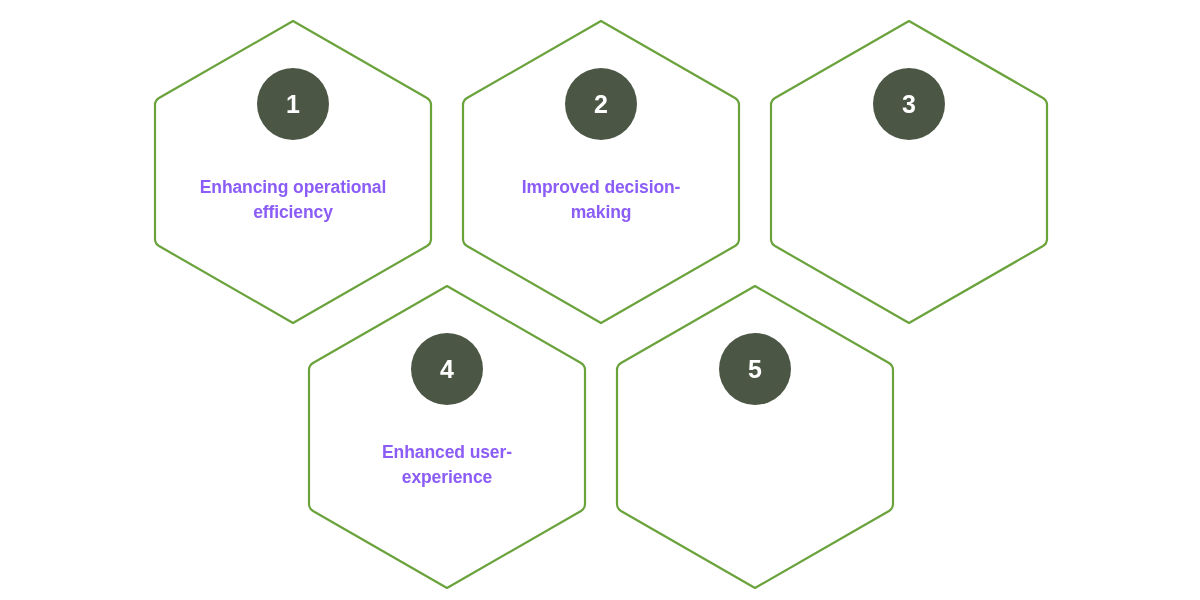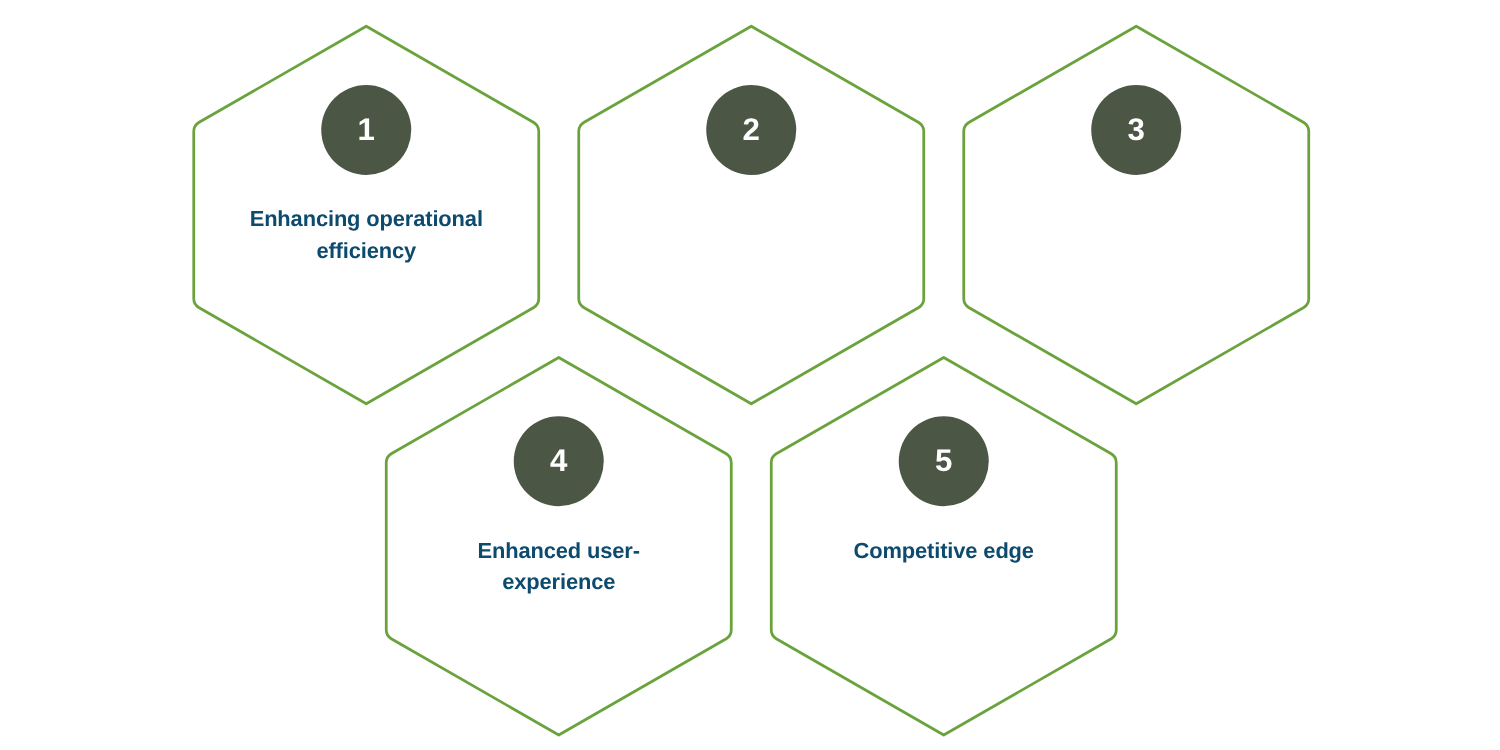--- a/index.html
+++ b/index.html
@@ -61,23 +61,23 @@
     font-size: 25px;
     font-weight: bold;
     line-height: 1;
     letter-spacing: 0.2px;
     user-select: none;
   }
   .hex-label {
     position: absolute;
     left: 14px;
     right: 14px;
-    top: 145px;
+    top: 157px;
     text-align: center;
-    color: #0c4a6e;
+    color: #8b5cf6;
     font-family: "Liberation Sans", sans-serif;
     font-size: 17.5px;
     font-weight: bold;
     line-height: 1.45;
     letter-spacing: -0.1px;
     white-space: pre-line;
   }
 </style>
 </head>
 <body>
@@ -95,20 +95,22 @@
 efficiency</div>
   </div>
 
   <div class="hex-cell" style="left:601px; top:172px;">
     <svg class="hex-svg" viewBox="0 0 282 308" aria-hidden="true">
       <path class="hex-outline" d="M 141 3 L 275 80 Q 279 82.5 279 87 L 279 221 Q 279 225.5 275 228 L 141 305 L 7 228 Q 3 225.5 3 221 L 3 87 Q 3 82.5 7 80 Z"></path>
     </svg>
     <div class="badge">
       <span class="badge-num">2</span>
     </div>
+    <div class="hex-label">Improved decision-
+making</div>
   </div>
 
   <div class="hex-cell" style="left:909px; top:172px;">
     <svg class="hex-svg" viewBox="0 0 282 308" aria-hidden="true">
       <path class="hex-outline" d="M 141 3 L 275 80 Q 279 82.5 279 87 L 279 221 Q 279 225.5 275 228 L 141 305 L 7 228 Q 3 225.5 3 221 L 3 87 Q 3 82.5 7 80 Z"></path>
     </svg>
     <div class="badge">
       <span class="badge-num">3</span>
     </div>
   </div>
@@ -124,16 +126,15 @@
 experience</div>
   </div>
 
   <div class="hex-cell" style="left:755px; top:437px;">
     <svg class="hex-svg" viewBox="0 0 282 308" aria-hidden="true">
       <path class="hex-outline" d="M 141 3 L 275 80 Q 279 82.5 279 87 L 279 221 Q 279 225.5 275 228 L 141 305 L 7 228 Q 3 225.5 3 221 L 3 87 Q 3 82.5 7 80 Z"></path>
     </svg>
     <div class="badge">
       <span class="badge-num">5</span>
     </div>
-    <div class="hex-label">Competitive edge</div>
   </div>
 
 </div>
 
 </body></html>

